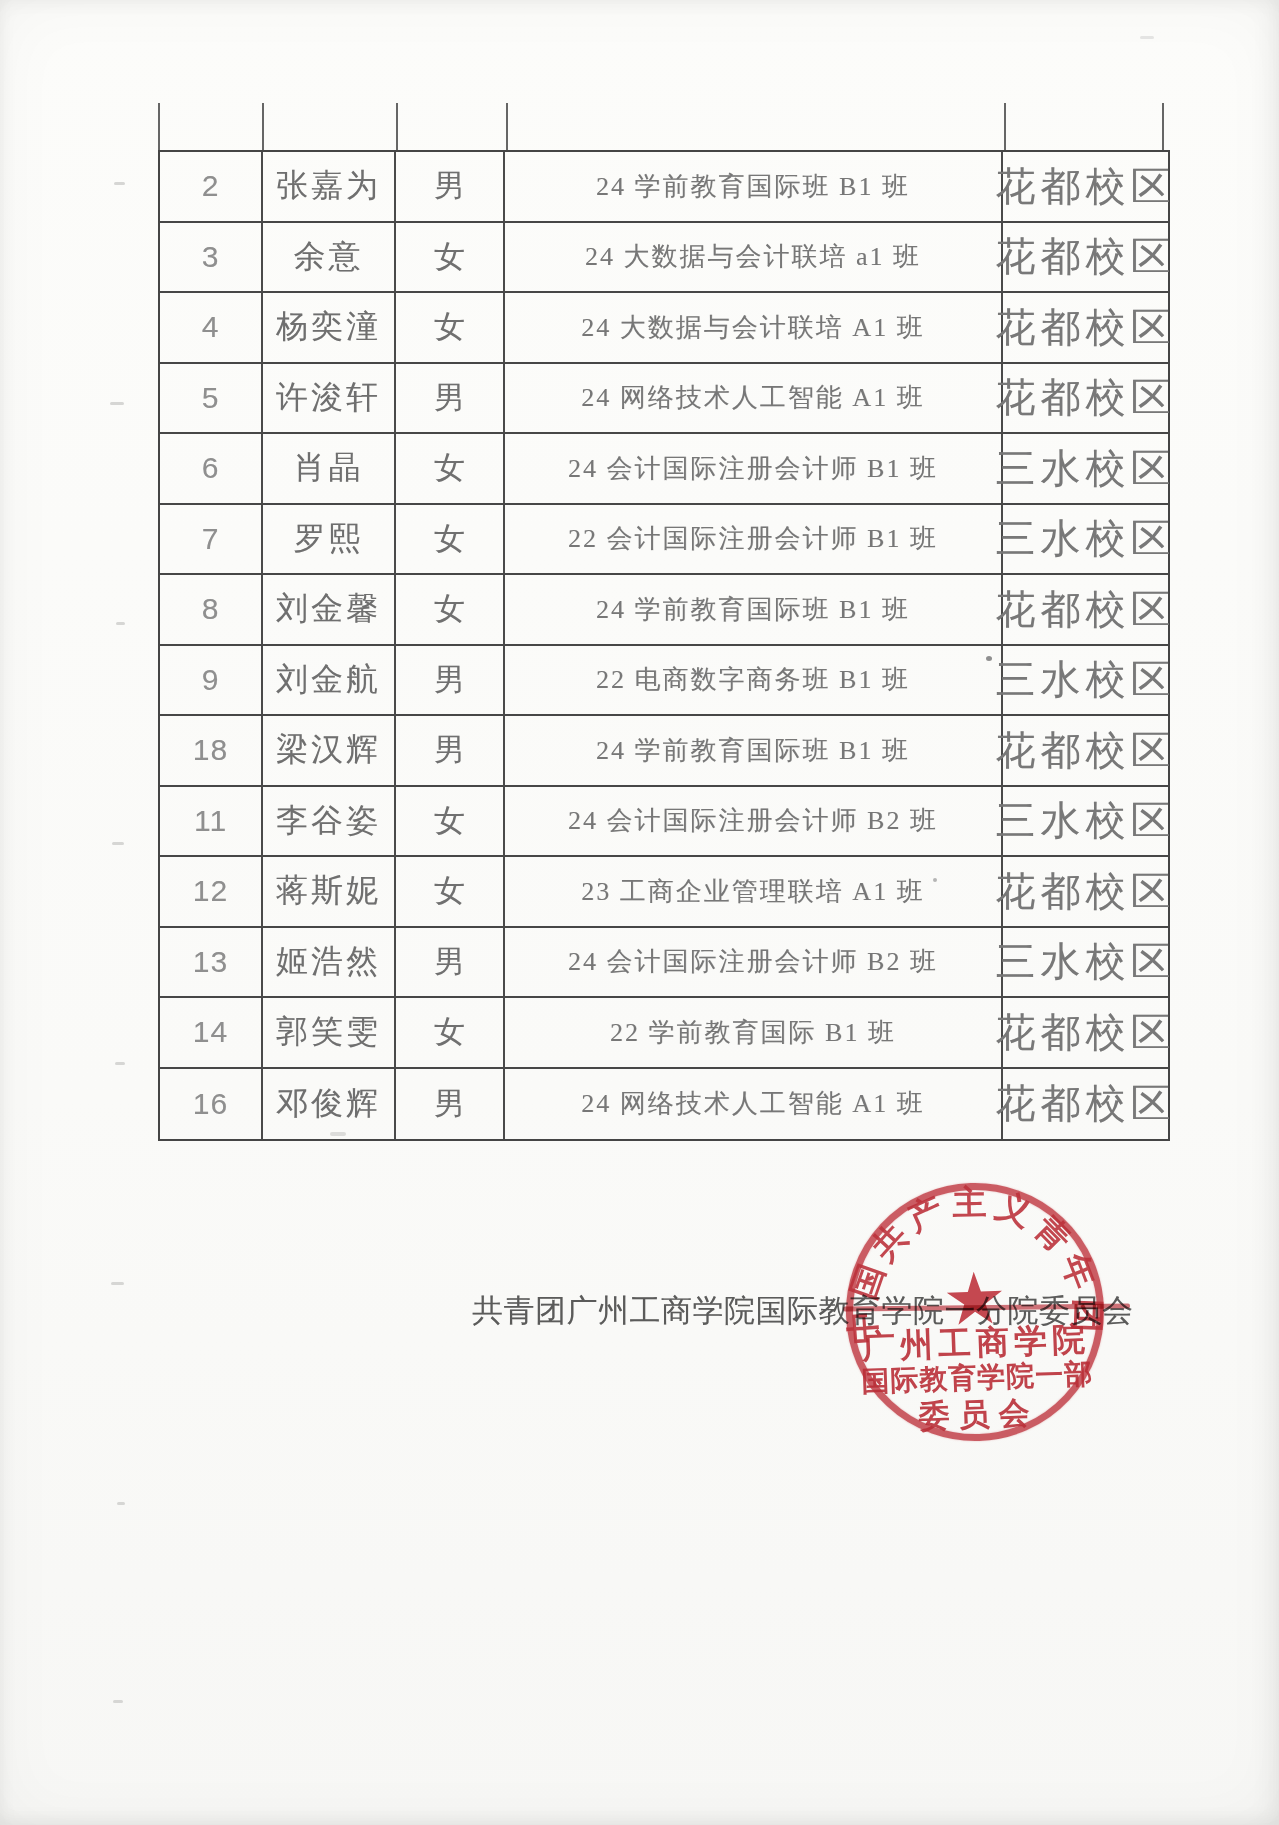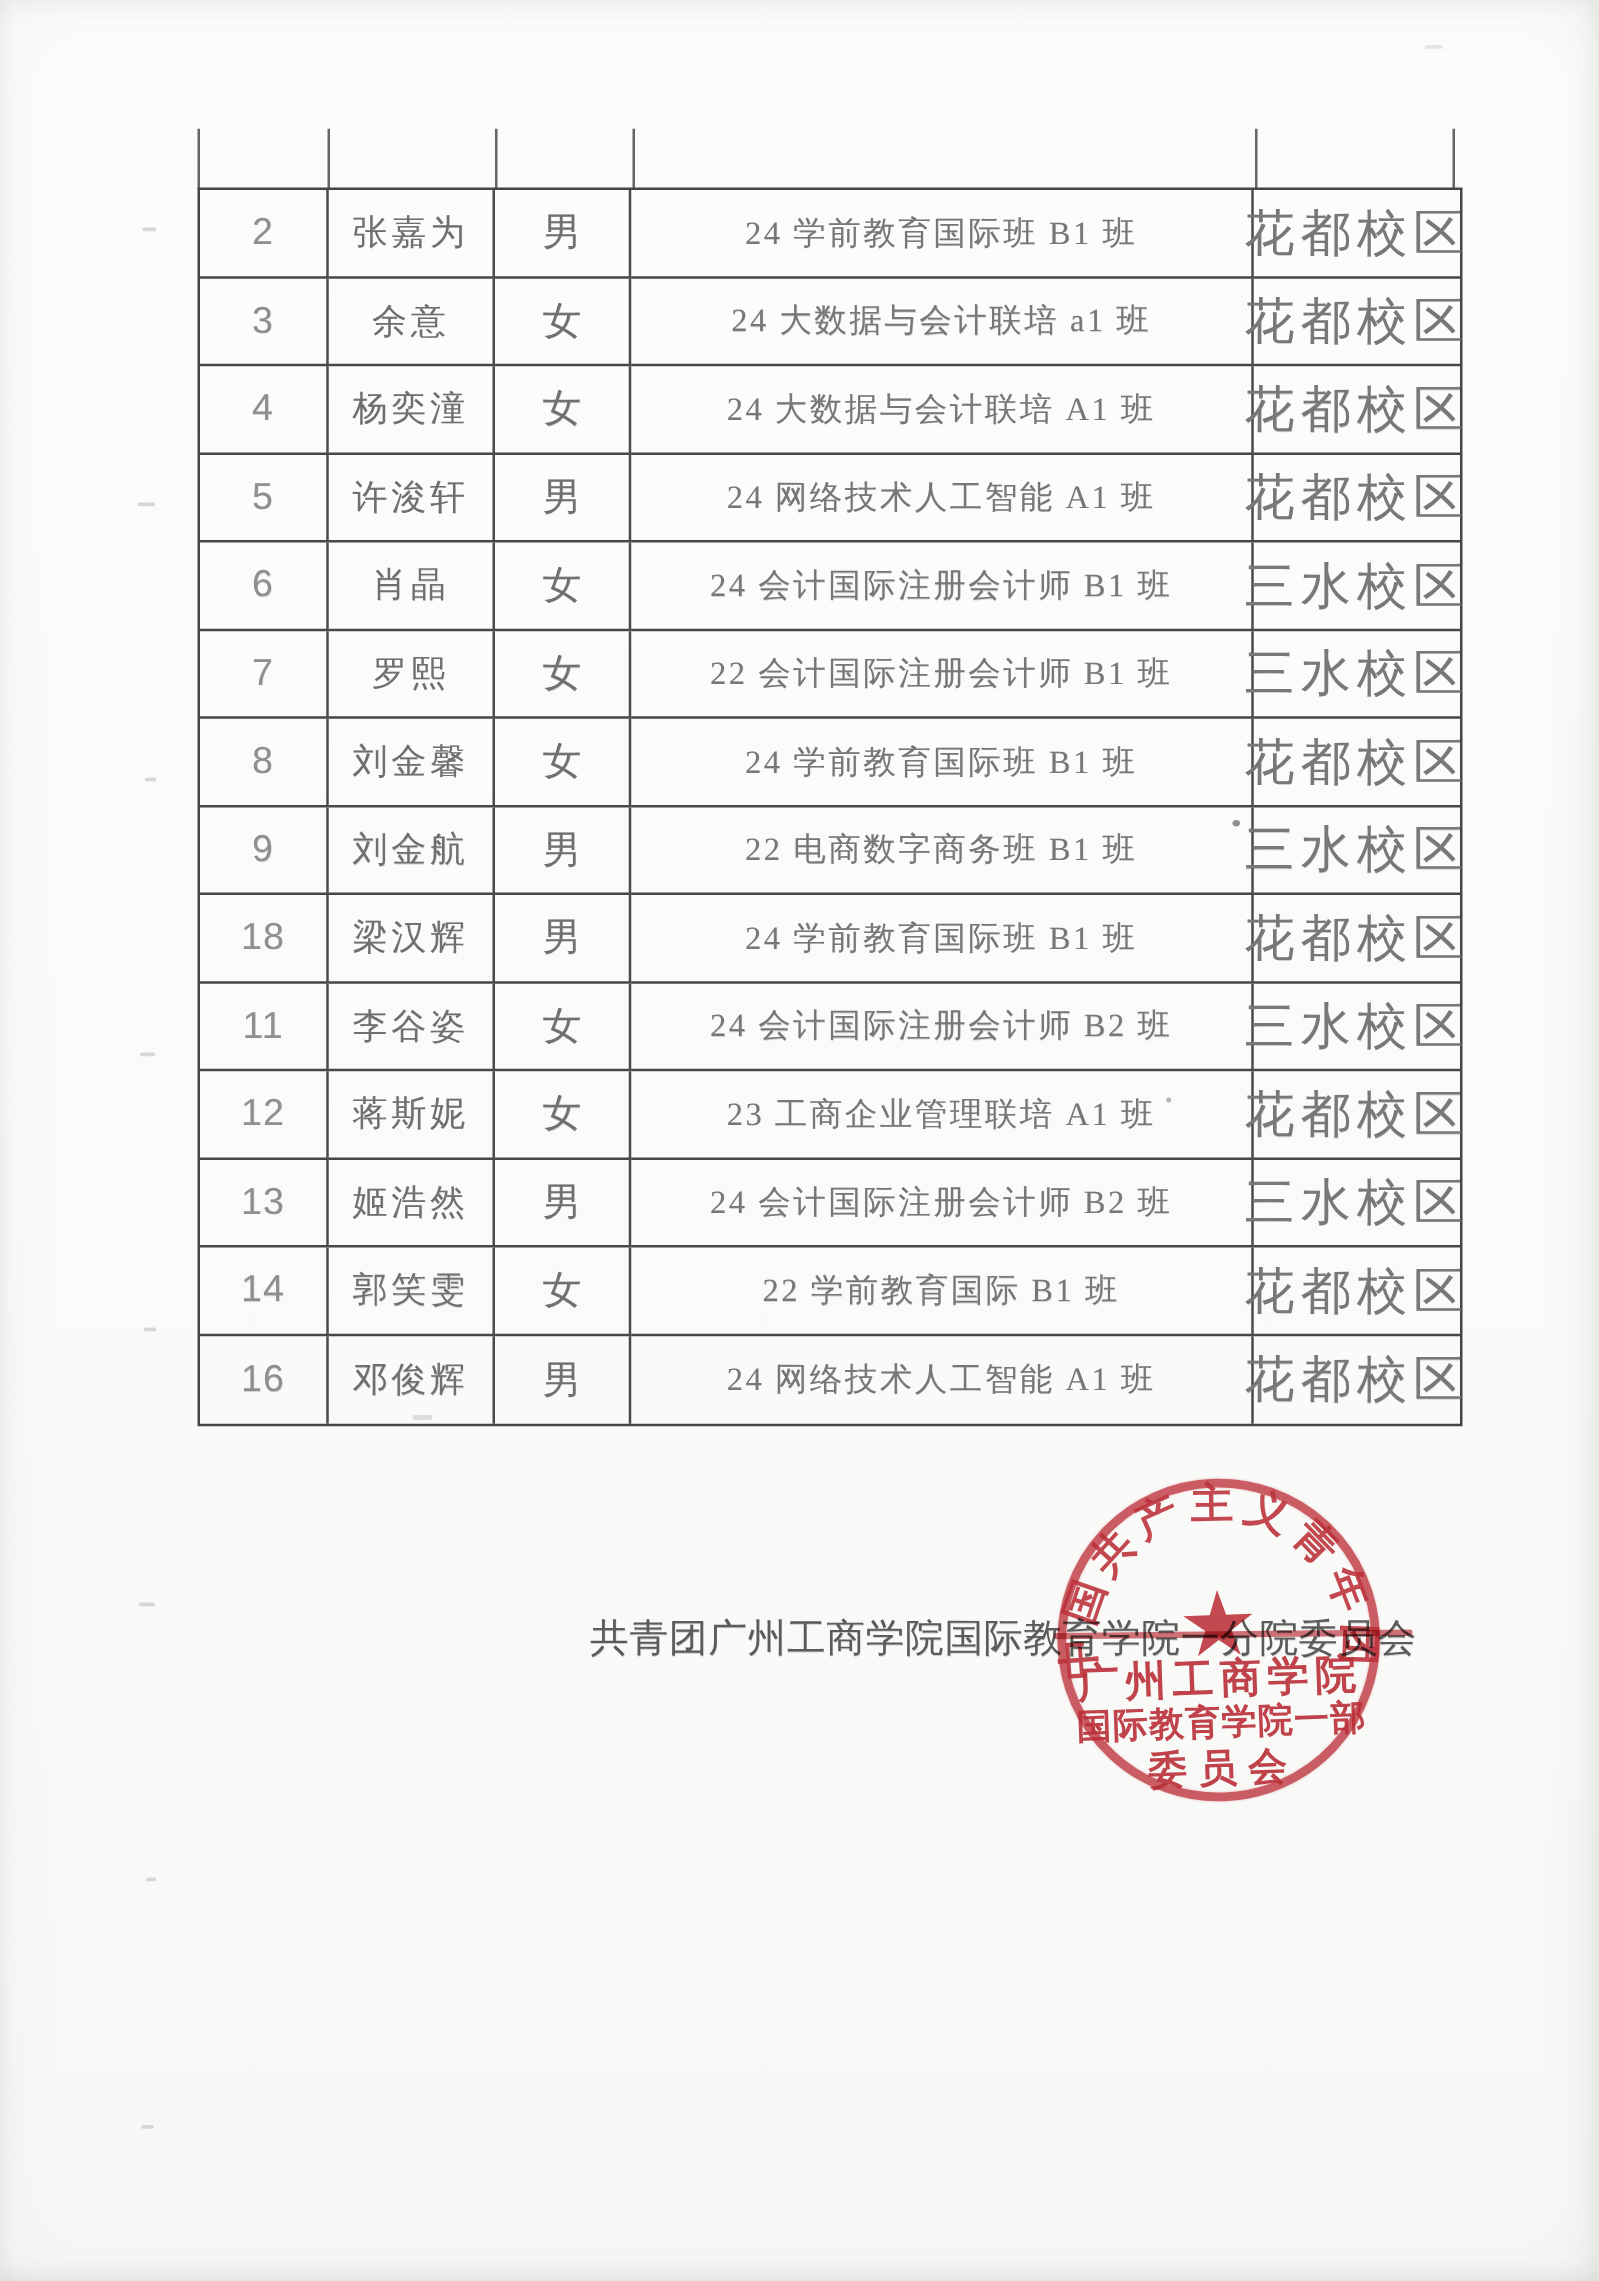--- a/index.html
+++ b/index.html
@@ -28,21 +28,21 @@
   .cell{
     display:flex;align-items:center;justify-content:center;
     border-right:2px solid #4a4a4a;border-bottom:2px solid #474747;
     color:#757575;font-size:31px;white-space:nowrap;
     text-shadow:0.3px 0.3px 0.5px rgba(40,40,40,0.18);
     overflow:visible;
   }
   .cell.c-campus{border-right:none;letter-spacing:5px;font-size:40px;color:#787878;}
   .trow:last-child .cell{border-bottom:none;}
   .c-no{font-size:30px;color:#8f8f8f;letter-spacing:1px;font-family:"Liberation Sans","DejaVu Sans",sans-serif;}
-  .c-name{font-size:28px;letter-spacing:3px;color:#6f6f6f;}
+  .c-name{font-size:32px;letter-spacing:3px;color:#6f6f6f;}
   .c-gender{font-size:31px;color:#707070;}
   .c-class{font-size:26px;letter-spacing:2px;color:#777777;}
   
   .issuer{
     position:absolute;left:472px;top:1290px;
     font-size:31px;color:#5d5d5d;letter-spacing:0.5px;white-space:nowrap;
     mix-blend-mode:multiply;text-shadow:0.3px 0.3px 0.5px rgba(40,40,40,0.2);
   }
   .docdate{
     position:absolute;left:862px;top:1363px;

